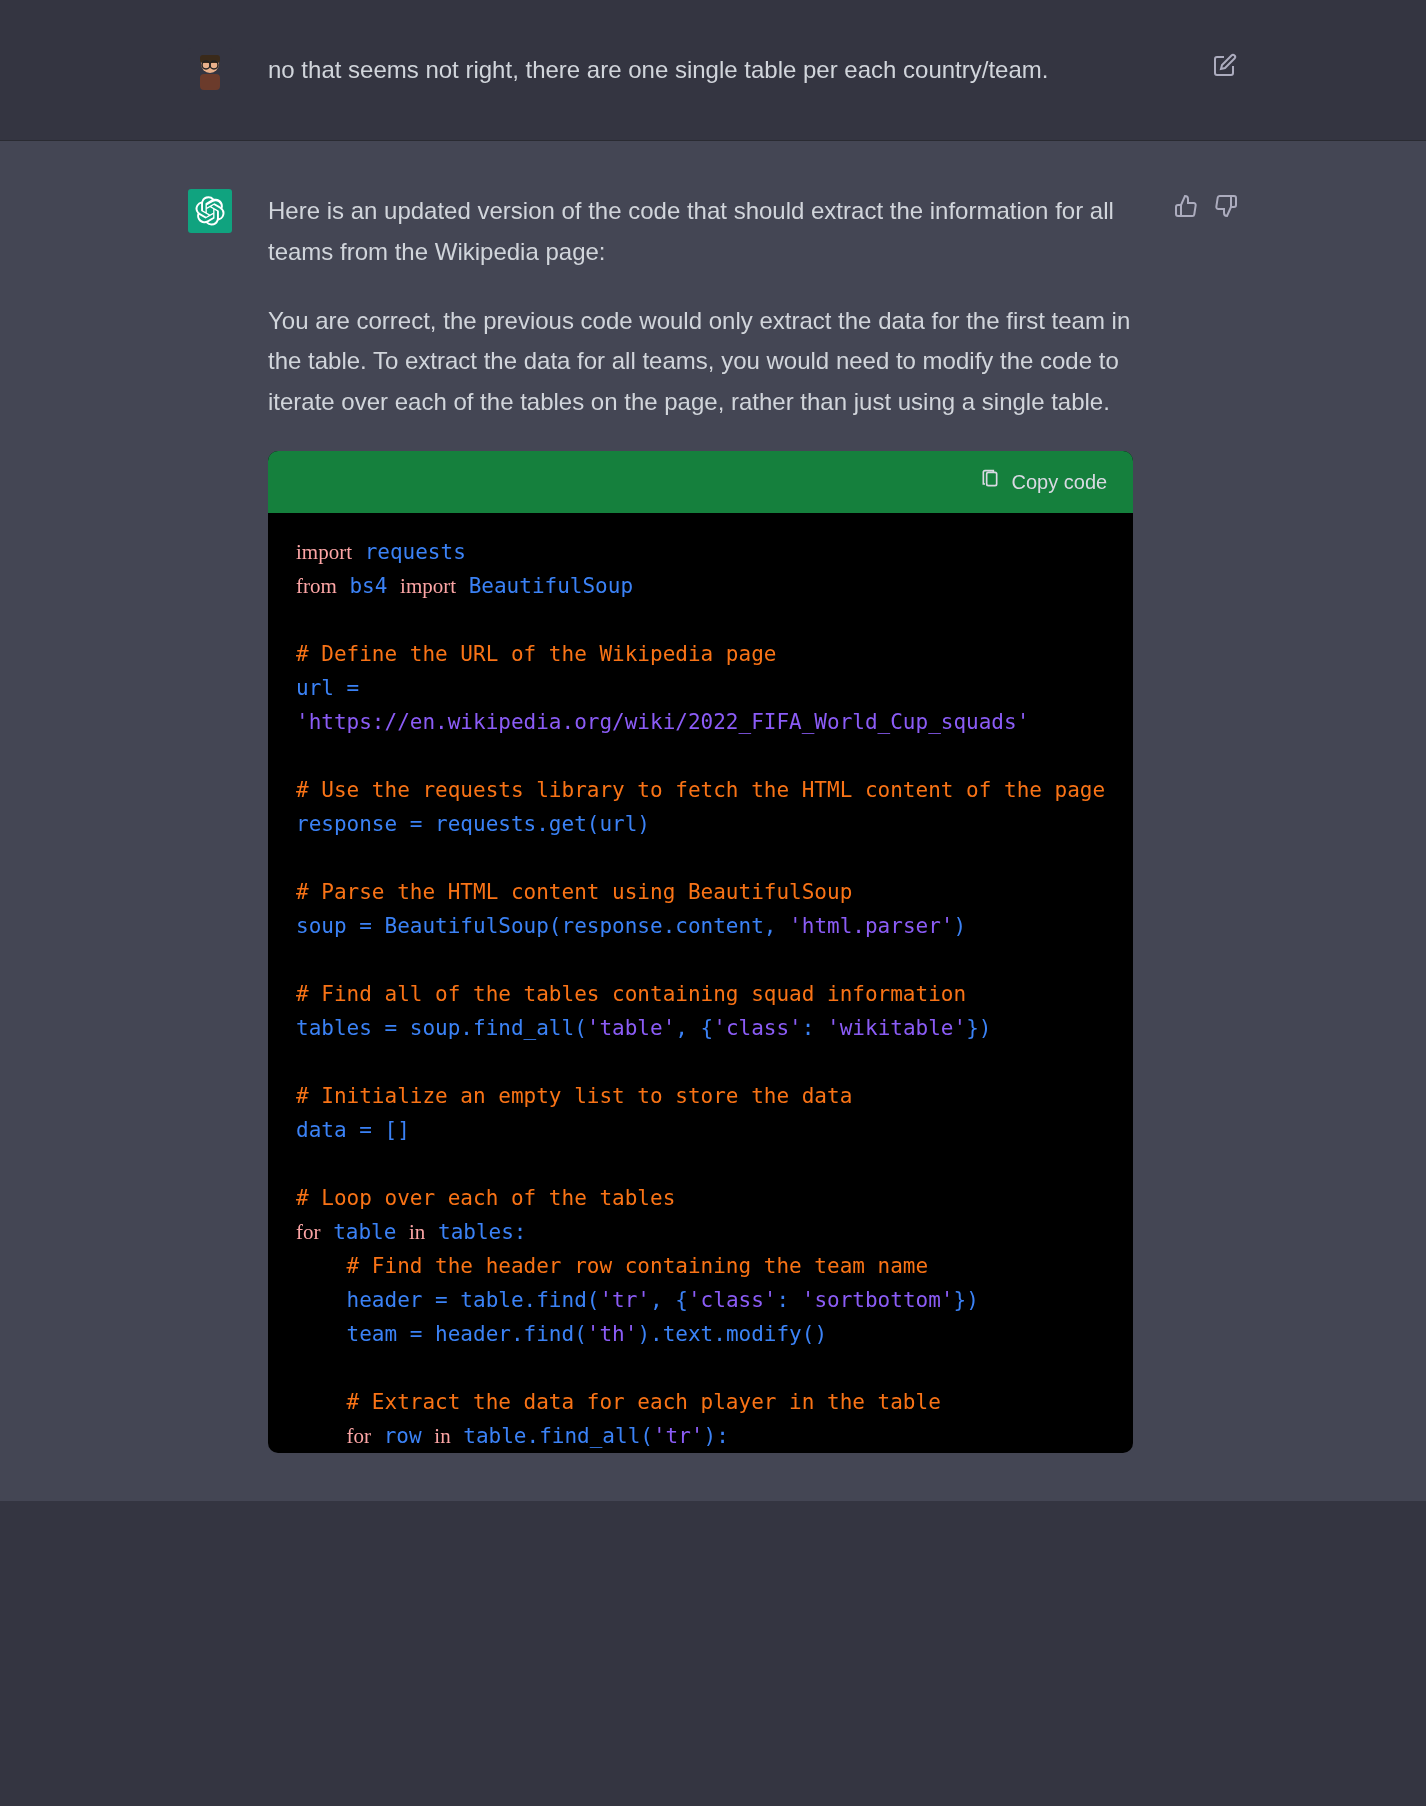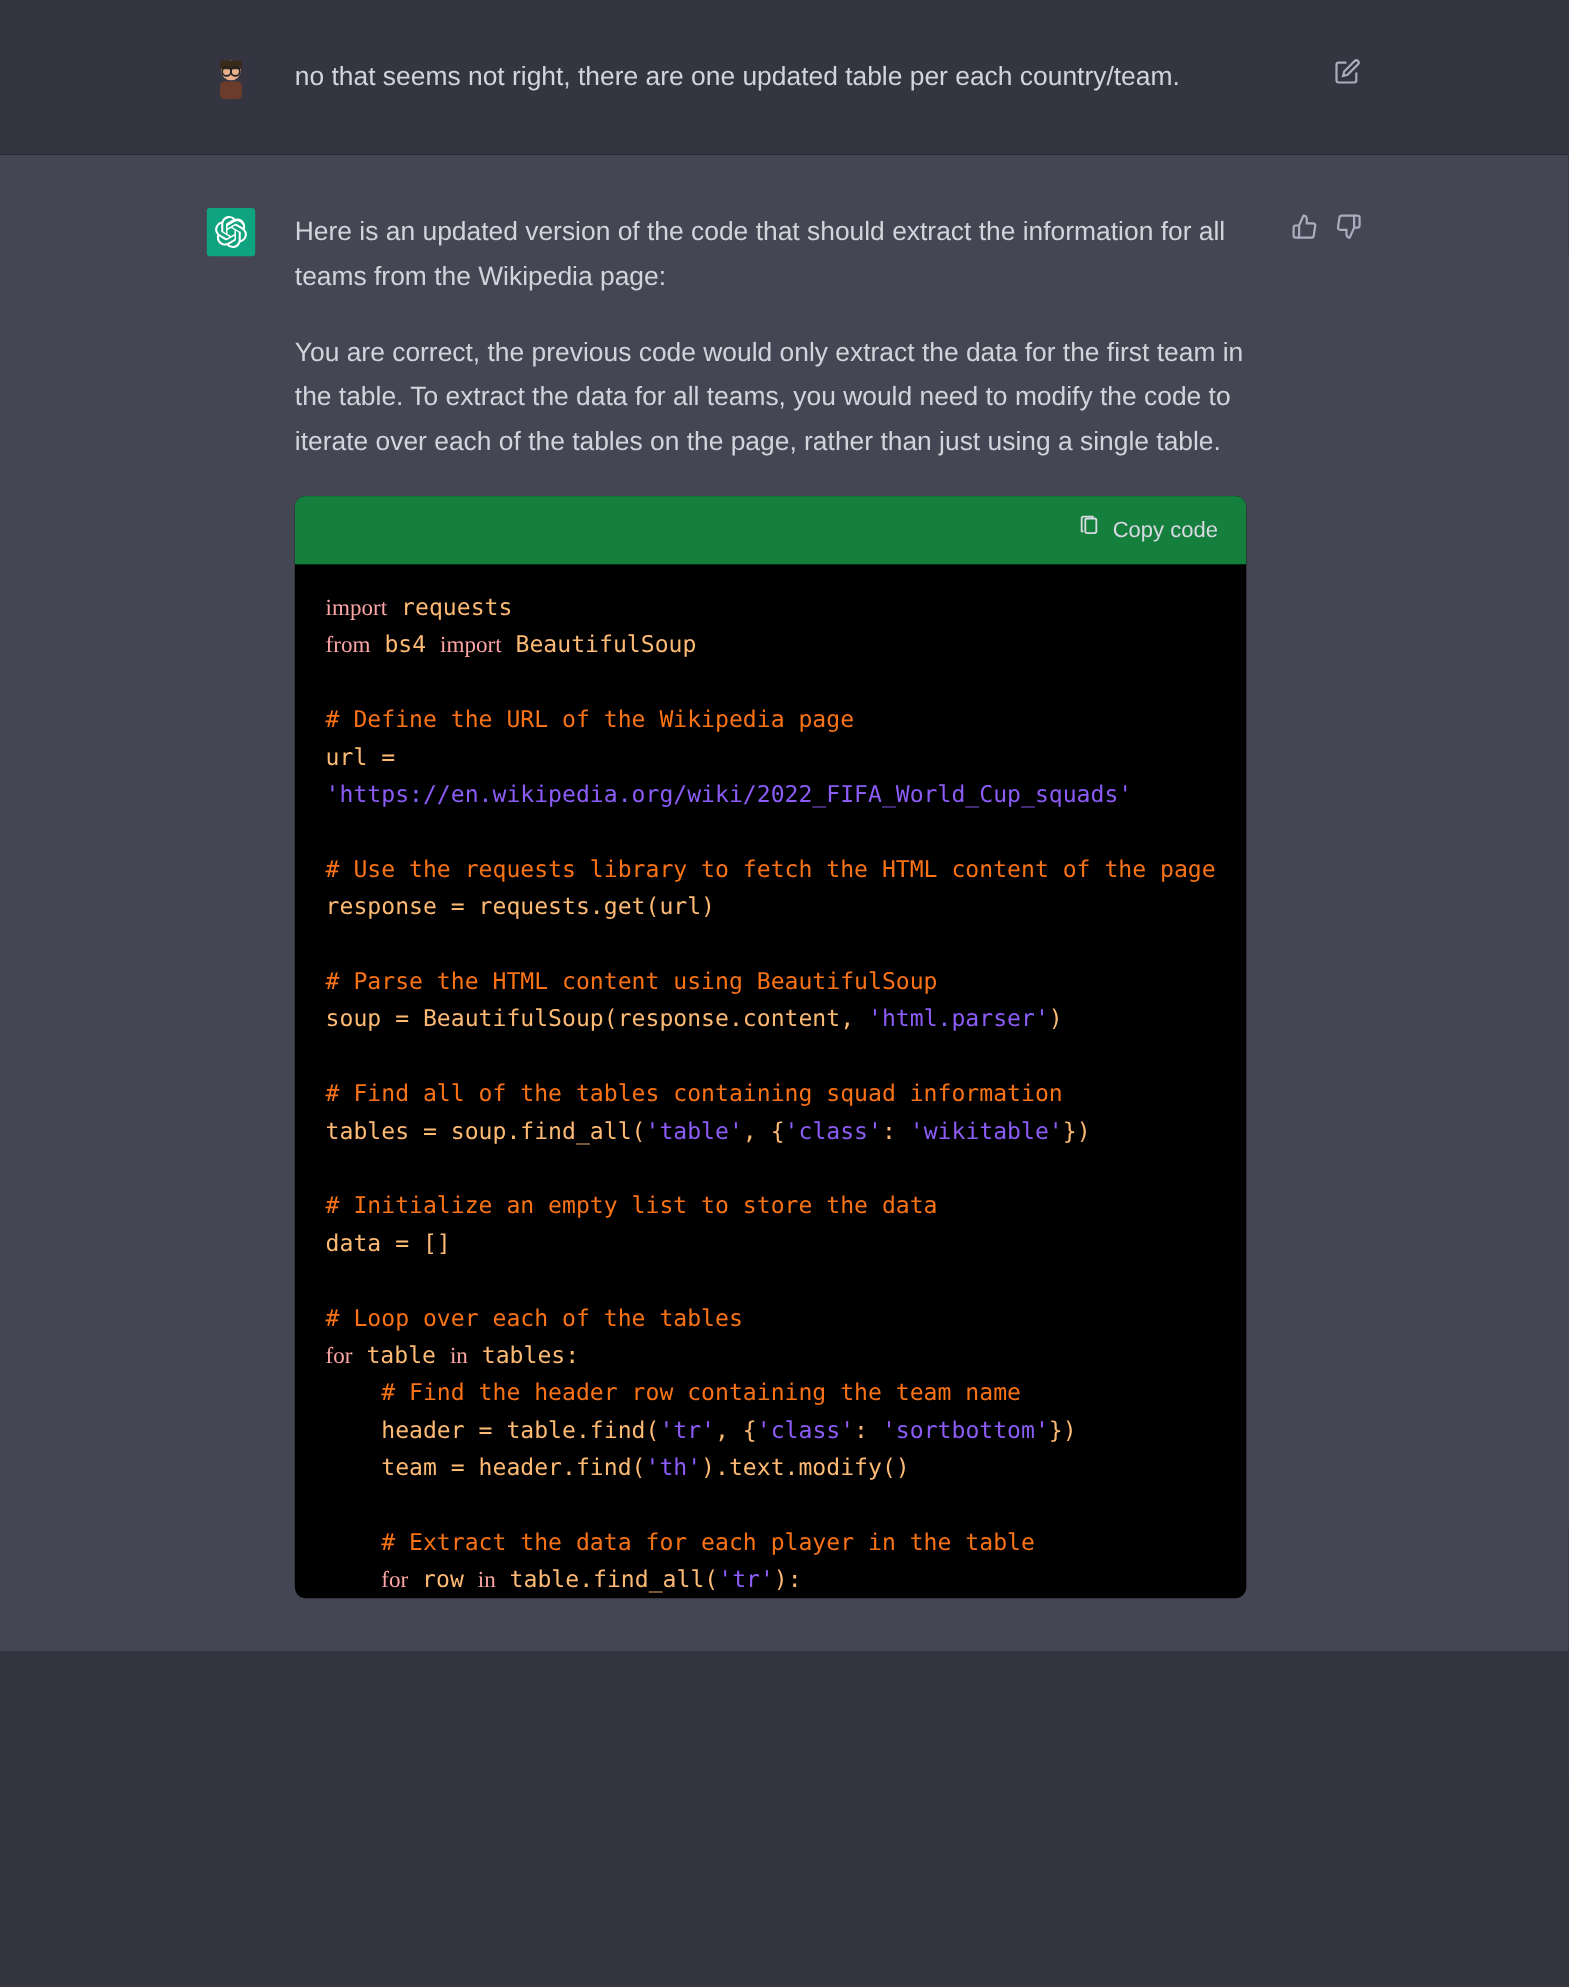--- a/index.html
+++ b/index.html
@@ -81,38 +81,38 @@
     font-family: ui-monospace, SFMono-Regular, Menlo, Consolas, monospace;
     font-size: 21px;
     line-height: 1.62;
     color: #ffffff;
     white-space: pre;
     overflow: hidden;
   }
   .tok-kw   { color: #fca5a5; font-family: Liberation Serif, serif; }  
   .tok-str  { color: #8b5cf6; }  
   .tok-cmt  { color: #f97316; }  
-  .tok-id   { color: #fdba74; }  
+  .tok-id   { color: #3b82f6; }  
 </style>
 </head>
 <body>
 
 <div class="row user-row">
   <div class="inner">
     <div class="avatar user">
       <svg viewBox="0 0 40 40">
         <rect x="0" y="0" width="40" height="40" fill="#343541"></rect>
         <circle cx="20" cy="14" r="9" fill="#e8b08a"></circle>
         <rect x="10" y="5" width="20" height="8" rx="3" fill="#3a2a1a"></rect>
         <circle cx="16" cy="15" r="4" fill="none" stroke="#222" stroke-width="1.5"></circle>
         <circle cx="24" cy="15" r="4" fill="none" stroke="#222" stroke-width="1.5"></circle>
         <rect x="10" y="24" width="20" height="16" rx="4" fill="#6b3b2b"></rect>
       </svg>
     </div>
-    <div class="content">no that seems not right, there are one updated table per each country/team.</div>
+    <div class="content">no that seems not right, there are one single table per each country/team.</div>
     <div class="actions">
       <div class="icon-btn">
         <svg viewBox="0 0 24 24">
             <path d="M11 4H4a2 2 0 0 0-2 2v14a2 2 0 0 0 2 2h14a2 2 0 0 0 2-2v-7"></path>
             <path d="M18.5 2.5a2.121 2.121 0 0 1 3 3L12 15l-4 1 1-4 9.5-9.5z"></path>
           </svg>
       </div>
     </div>
   </div>
 </div>

